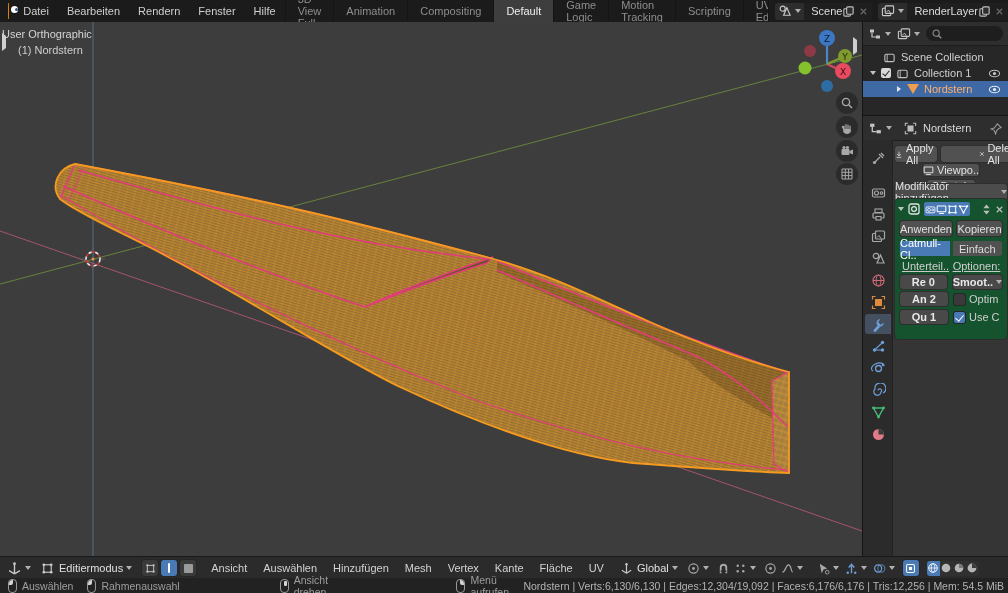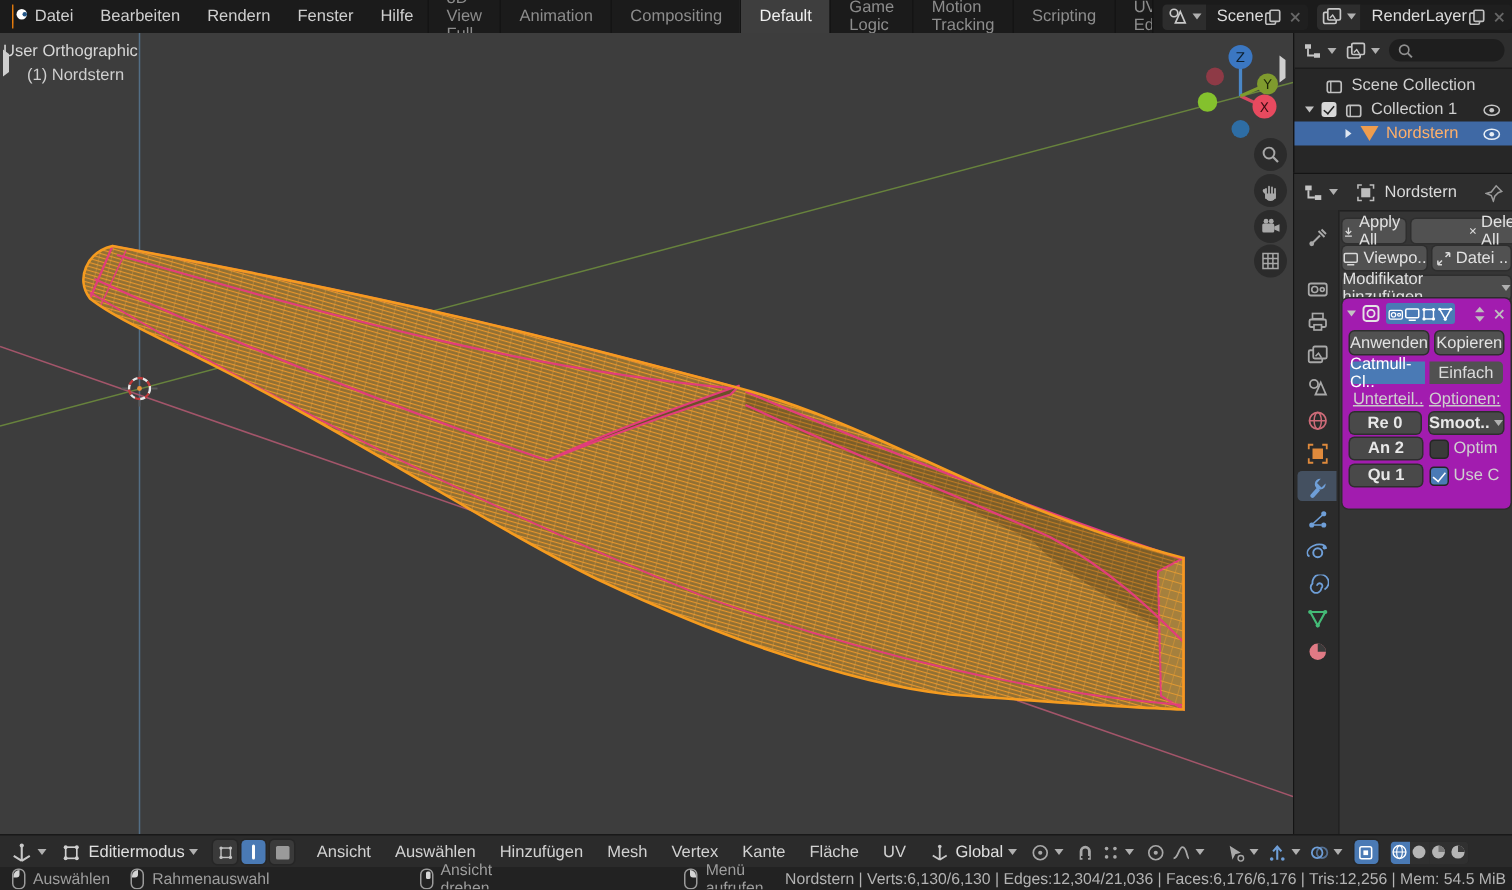--- a/index.html
+++ b/index.html
@@ -31,21 +31,21 @@
   .ol-row{height:16px;display:flex;align-items:center;color:#cfcfcf;}
   .ol-row.sel{background:#3f69a5;color:#fff;}
   .search{height:15px;background:#1e1e1e;border-radius:8px;flex:1;margin:0 6px 0 6px;display:flex;align-items:center;padding-left:5px;}
   #props{left:862px;top:115px;width:146px;height:441px;background:#353535;border-left:1px solid #141414;border-top:1px solid #141414;}
   #props-header{height:24px;background:#2e2e2e;display:flex;align-items:center;border-bottom:1px solid #202020;}
   #tabrail{position:absolute;left:0;top:24px;width:29px;height:417px;background:#2b2b2b;border-right:1px solid #222;}
   .ptab{position:absolute;left:2px;width:26px;height:20px;display:flex;align-items:center;justify-content:center;border-radius:3px 0 0 3px;}
   .ptab.active{background:#44506            0;}
   .ptab.active{background:#445060;}
   .prow{position:absolute;display:flex;align-items:center;}
-  #modpanel{position:absolute;left:32px;top:83px;width:112px;height:140px;background:#a21caf;border-radius:4px;box-shadow:0 0 0 1px #2c2c2c;}
+  #modpanel{position:absolute;left:32px;top:83px;width:112px;height:140px;background:#14532d;border-radius:4px;box-shadow:0 0 0 1px #2c2c2c;}
   .seg{display:flex;}
   .seg>div{flex:1;height:15px;display:flex;align-items:center;justify-content:center;background:#515151;color:#ddd;}
   .seg>div.on{background:#4a7ab5;color:#fff;}
   .lbl{color:#cfcfcf;}
   
   #vheader{left:0;top:556px;width:1008px;height:22px;background:#2b2b2b;border-top:1px solid #191919;display:flex;align-items:center;}
   .vh-menu{padding:0 8px;color:#d2d2d2;}
   .modebtn{width:16px;height:16px;border-radius:3px;background:#3a3a3a;box-shadow:0 0 0 1px #262626;display:flex;align-items:center;justify-content:center;margin-right:3px;}
   .modebtn.on{background:#4a7ab5;}
   .shadecell{width:13px;height:15px;display:flex;align-items:center;justify-content:center;background:#303030;}
@@ -538,21 +538,21 @@
           </svg>
         <span>Apply All</span>
       </div>
       <div class="btn" style="flex:1;height:16px;padding-left:38px;">
         <svg class="ic" width="8" height="8" style="color:#d8d8d8;margin-right:3px;">
             <use href="#i-x"></use>
           </svg>
         <span>Delete All</span>
       </div>
     </div>
-    <div class="prow" style="left:32px;top:48px;width:112px;gap:4px;">
+    <div class="prow" style="left:32px;top:48px;width:112px;gap:4px;flex-direction:column;">
       <div class="btn" style="flex:1;height:16px;">
         <svg class="ic" width="11" height="11" style="color:#d8d8d8;margin-right:3px;">
             <use href="#i-monitor"></use>
           </svg>
         <span>Viewpo..</span>
       </div>
       <div class="btn" style="flex:1;height:16px;">
         <svg class="ic" width="11" height="11" style="color:#d8d8d8;margin-right:3px;">
             <use href="#i-expandarrows"></use>
           </svg>
@@ -768,16 +768,16 @@
     <span>Rahmenauswahl</span>
     <span class="mouse m-m" style="margin-left:100px;">
         <i></i>
       </span>
     <span>Ansicht drehen</span>
     <span class="mouse m-r" style="margin-left:108px;">
         <i></i>
       </span>
     <span>Menü aufrufen</span>
     <span style="flex:1"></span>
-    <span style="color:#b3b3b3;margin-right:4px;white-space:nowrap;">Nordstern | Verts:6,130/6,130 | Edges:12,304/21,036 | Faces:6,176/6,176 | Tris:12,256 | Mem: 54.5 MiB</span>
+    <span style="color:#b3b3b3;margin-right:4px;white-space:nowrap;">Nordstern | Verts:6,130/6,130 | Edges:12,304/19,092 | Faces:6,176/6,176 | Tris:12,256 | Mem: 54.5 MiB</span>
   </div>
 
 </div>
 
 </body></html>

